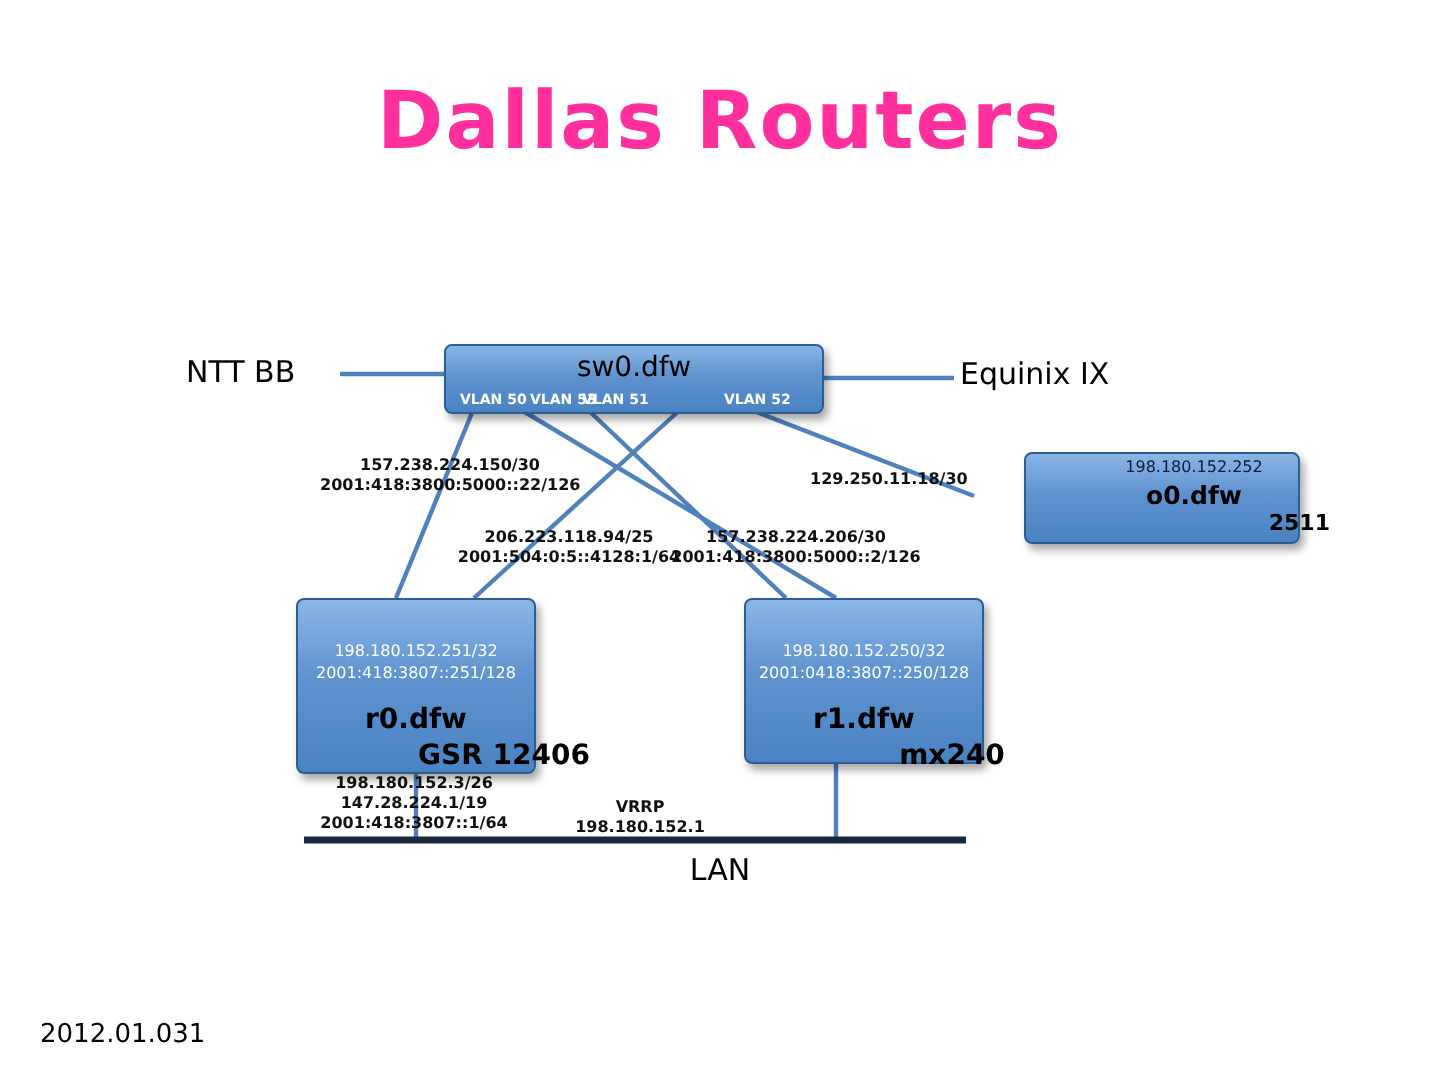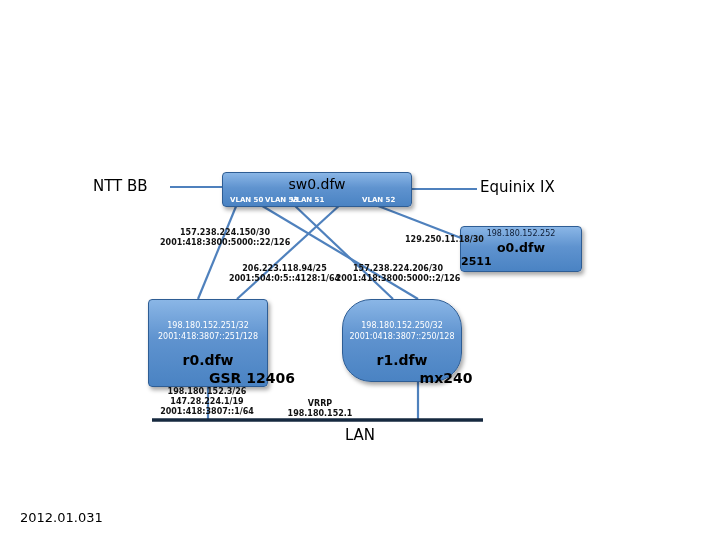--- a/index.html
+++ b/index.html
@@ -19,27 +19,27 @@
   .eq{left:480px;top:178px;}
   .box{
     position:absolute;border:1px solid #2e5d94;border-radius:4px;
     background:linear-gradient(to bottom,#8ab6e6 0%,#5f93cf 45%,#4a83c3 100%);
     box-shadow:2px 3px 4px rgba(0,0,0,0.35);
   }
   .sw0{left:222px;top:172px;width:188px;height:33px;}
   .sw0-name{position:absolute;top:3px;left:0;width:100%;text-align:center;font-size:14px;color:#000;}
   .vlan{position:absolute;bottom:2px;font-size:7px;font-weight:600;color:#fff;white-space:nowrap;}
   .v50{left:7px;} .v53{left:42px;} .v51{left:68px;} .v52{left:139px;}
-  .o0{left:460px;top:226px;width:120px;height:44px;}
+  .o0{left:512px;top:226px;width:120px;height:44px;padding-left:16px;}
   .o0-ip{position:absolute;top:2px;width:100%;text-align:center;font-size:8px;color:#0d1b33;}
   .o0-name{position:absolute;top:13px;width:100%;text-align:center;font-size:12.5px;color:#000;font-weight:600;}
-  .o0-model{position:absolute;top:28px;width:100%;text-align:left;font-size:11px;color:#000;font-weight:600;}
+  .o0-model{position:absolute;top:28px;width:100%;text-align:right;font-size:11px;color:#000;font-weight:600;}
   .router{width:118px;}
   .r0{left:148px;top:299px;height:86px;}
-  .r1{left:342px;top:299px;height:81px;border-radius:29px;}
+  .r1{left:372px;top:299px;height:81px;}
   .rt-ip{width:100%;text-align:center;font-size:8px;color:#fff;line-height:11px;}
   .rt-ip:first-child{margin-top:20px;}
   .rt-name{width:100%;text-align:center;font-size:14px;color:#000;font-weight:600;margin-top:9px;line-height:18px;}
   .rt-model{width:100%;text-align:center;font-size:14px;color:#000;font-weight:600;line-height:18px;padding-left:44px;}
   .lbl{position:absolute;font-size:8px;font-weight:600;color:#111;line-height:10px;white-space:nowrap;}
   .c{text-align:center;}
   .l150{left:160px;top:228px;width:130px;}
   .l129{left:405px;top:235px;}
   .l206{left:222px;top:264px;width:125px;}
   .l157b{left:332px;top:264px;width:132px;}
@@ -61,20 +61,21 @@
     <line class="w" x1="237" y1="204" x2="198" y2="299"></line>
     <line class="w" x1="259" y1="204" x2="418" y2="299"></line>
     <line class="w" x1="293" y1="204" x2="393" y2="299"></line>
     <line class="w" x1="341" y1="204" x2="237" y2="299"></line>
     <line class="w" x1="373" y1="204" x2="487" y2="248"></line>
     <line class="w" x1="208" y1="384" x2="208" y2="419"></line>
     <line class="w" x1="418" y1="379" x2="418" y2="419"></line>
     <line class="bus" x1="152" y1="420" x2="483" y2="420"></line>
   </svg>
 
+  <h1 class="title">Dallas Routers</h1>
 
   <div class="peer ntt">NTT BB</div>
   <div class="peer eq">Equinix IX</div>
 
   <div class="box sw0">
     <div class="sw0-name">sw0.dfw</div>
     <span class="vlan v50">VLAN 50</span>
     <span class="vlan v53">VLAN 53</span>
     <span class="vlan v51">VLAN 51</span>
     <span class="vlan v52">VLAN 52</span>

